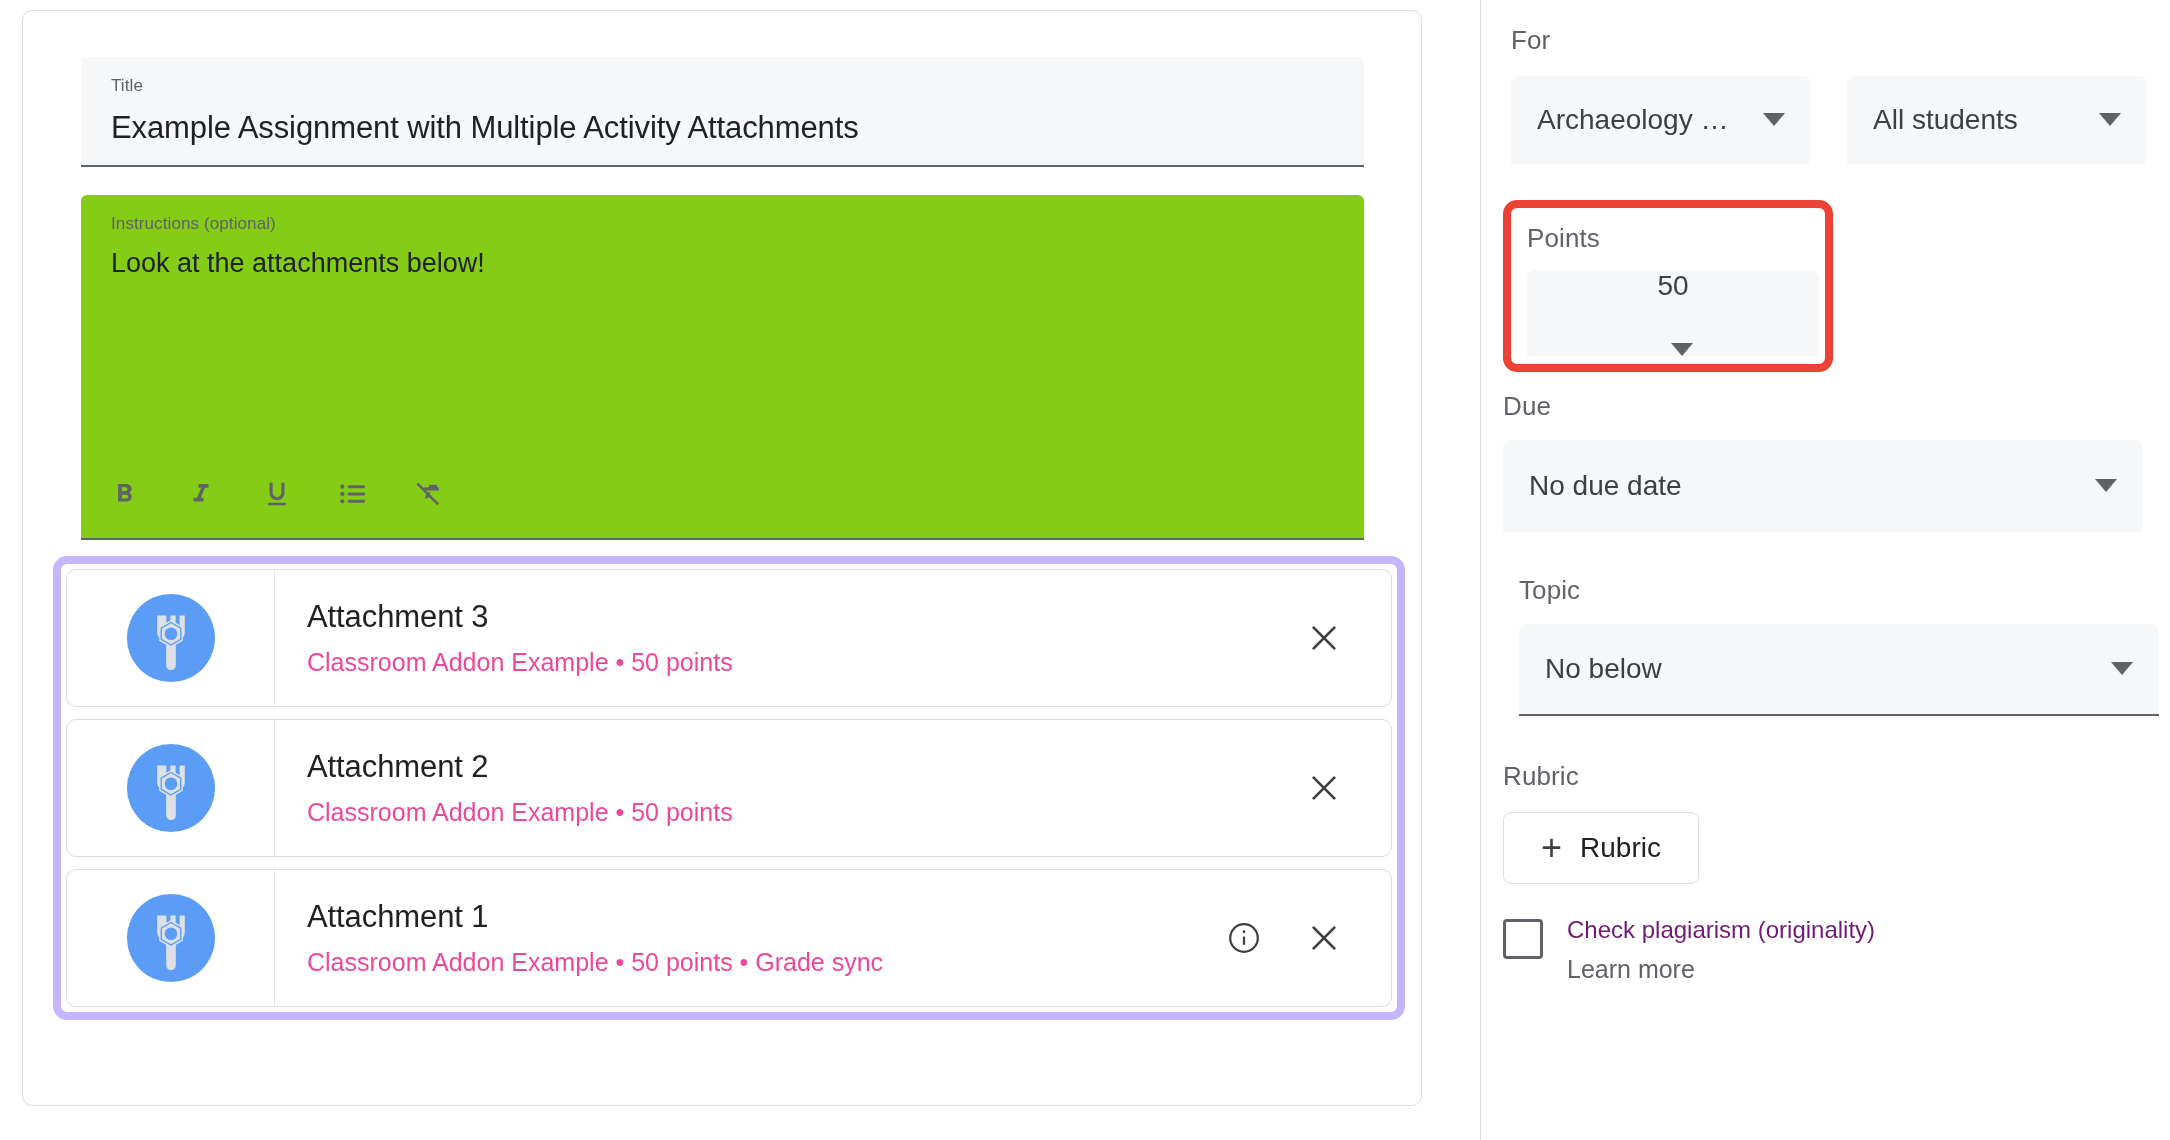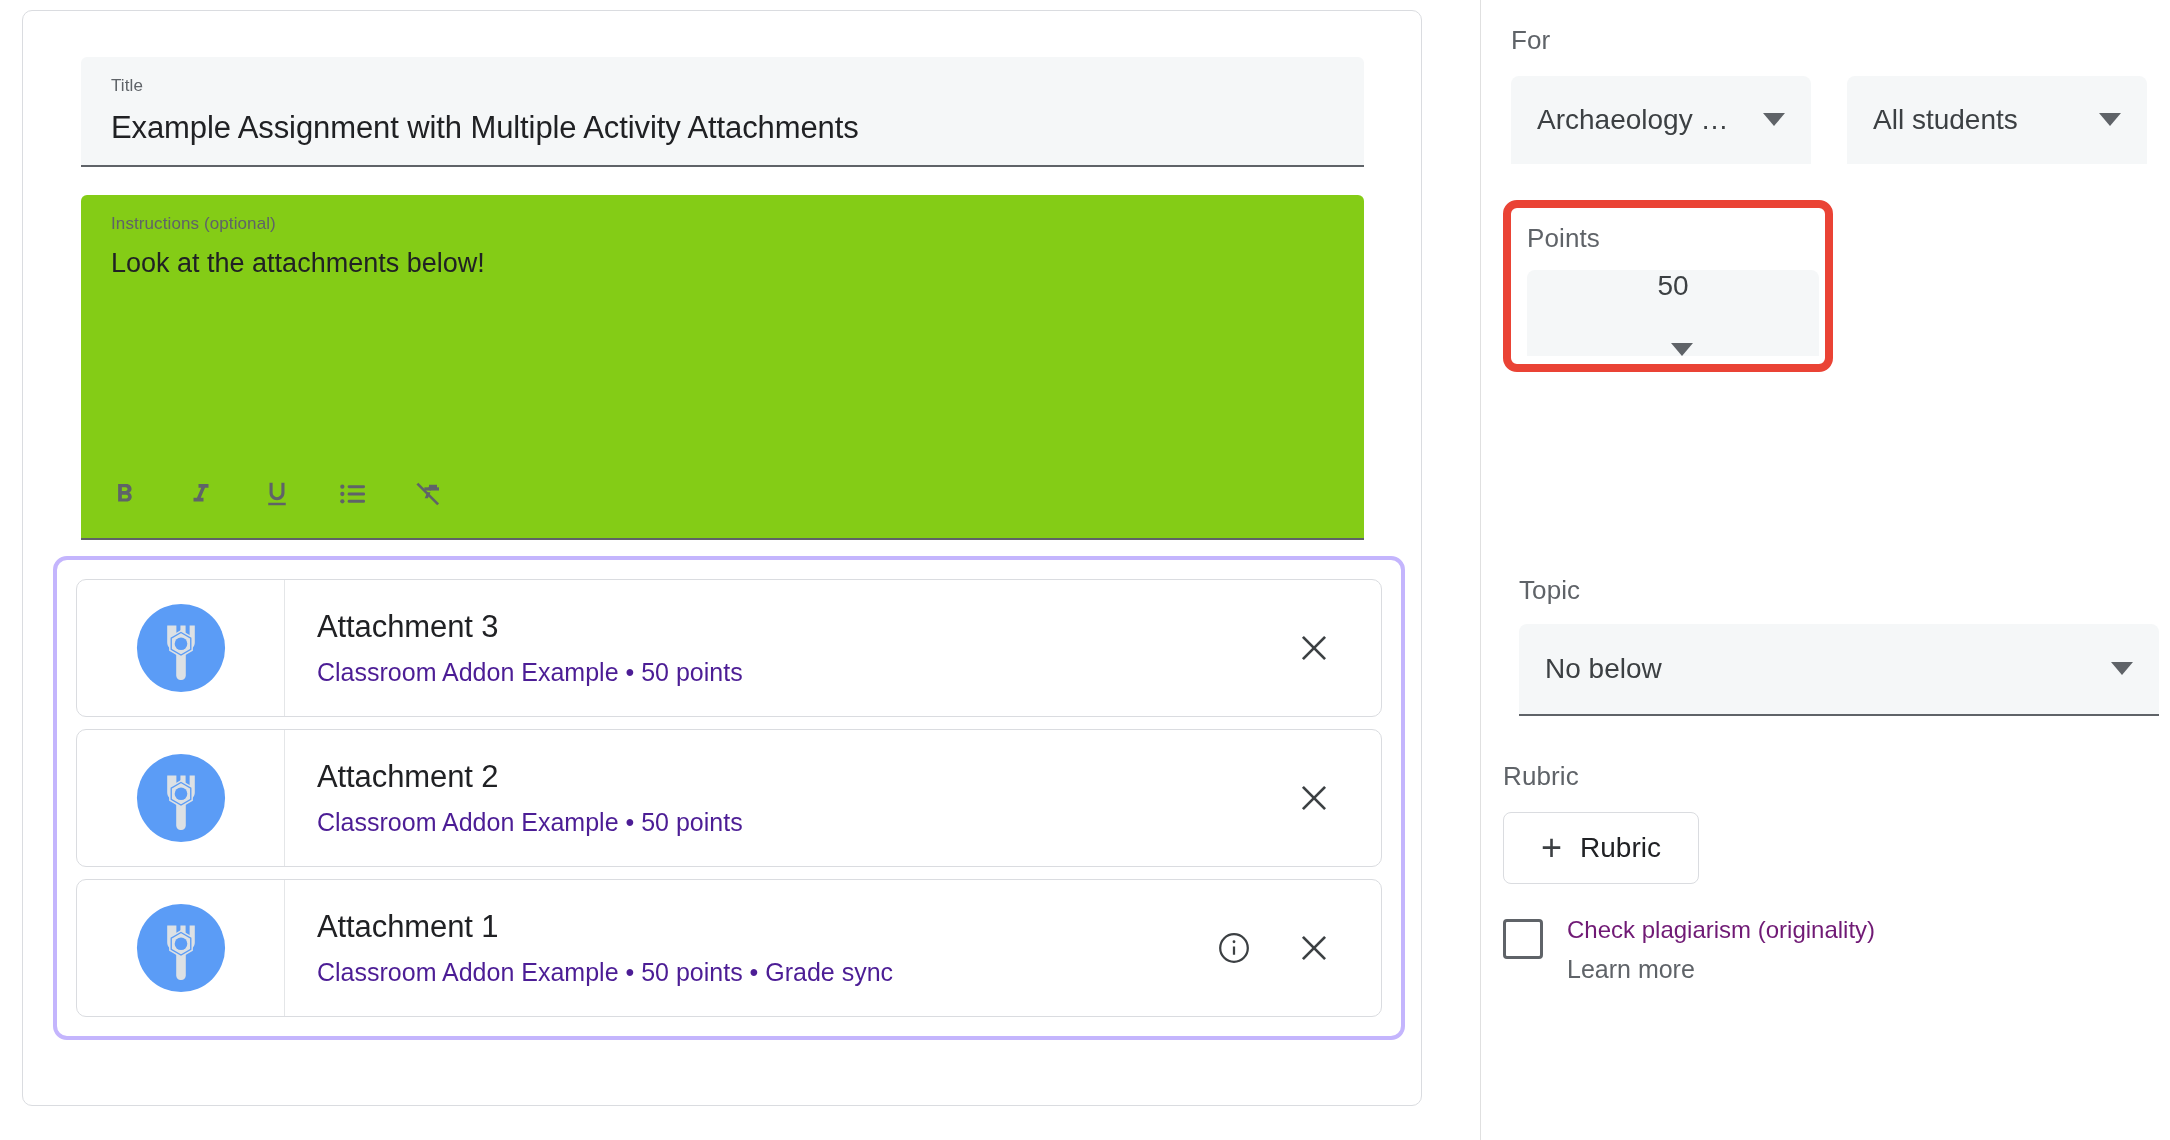--- a/index.html
+++ b/index.html
@@ -68,23 +68,23 @@
     display: flex; align-items: center; justify-content: center;
     color: #5f6368;
   }
   .rte-btn svg { display: block; }
 
   
   .attach-highlight {
     margin-top: 16px;
     margin-left: -28px;
     width: 1352px;
-    border: 4px solid #c4b5fd;
+    border: 8px solid #c4b5fd;
     border-radius: 14px;
-    padding: 19px;
+    padding: 5px;
     background: #ffffff;
   }
   .attach-row {
     display: flex; align-items: stretch;
     border: 1px solid #dadce0;
     border-radius: 10px;
     background: #ffffff;
     height: 138px;
     margin-bottom: 12px;
   }
@@ -95,21 +95,21 @@
     border-right: 1px solid #e4e6e8;
     flex: 0 0 208px;
   }
   .addon-icon { width: 92px; height: 92px; display:block; }
   .attach-body {
     flex: 1 1 auto;
     display: flex; flex-direction: column; justify-content: center;
     padding-left: 32px;
   }
   .attach-title { font-size: 31px; color: #202124; line-height: 1.25; letter-spacing: -.1px; }
-  .attach-sub { font-size: 25px; color: #4c1d95; margin-top: 9px; line-height: 1.3; }
+  .attach-sub { font-size: 25px; color: #ec4899; margin-top: 9px; line-height: 1.3; }
   .attach-actions {
     display: flex; align-items: center; gap: 26px;
     padding-right: 40px;
   }
   .icon-btn {
     width: 54px; height: 54px;
     display: flex; align-items: center; justify-content: center;
     color: #3c4043;
   }
 
@@ -362,20 +362,27 @@
     </div>
 
     <div class="points-highlight">
       <div class="r-label">Points</div>
       <div class="select-box points-select">
         <span class="sel-text">50</span>
         <span class="caret"></span>
       </div>
     </div>
 
+    <div class="due-block">
+      <div class="r-label">Due</div>
+      <div class="select-box due-select">
+        <span class="sel-text">No due date</span>
+        <span class="caret"></span>
+      </div>
+    </div>
 
     <div class="topic-block">
       <div class="r-label">Topic</div>
       <div class="select-box topic-select">
         <span class="sel-text">No below</span>
         <span class="caret"></span>
       </div>
     </div>
 
     <div class="rubric-block">

